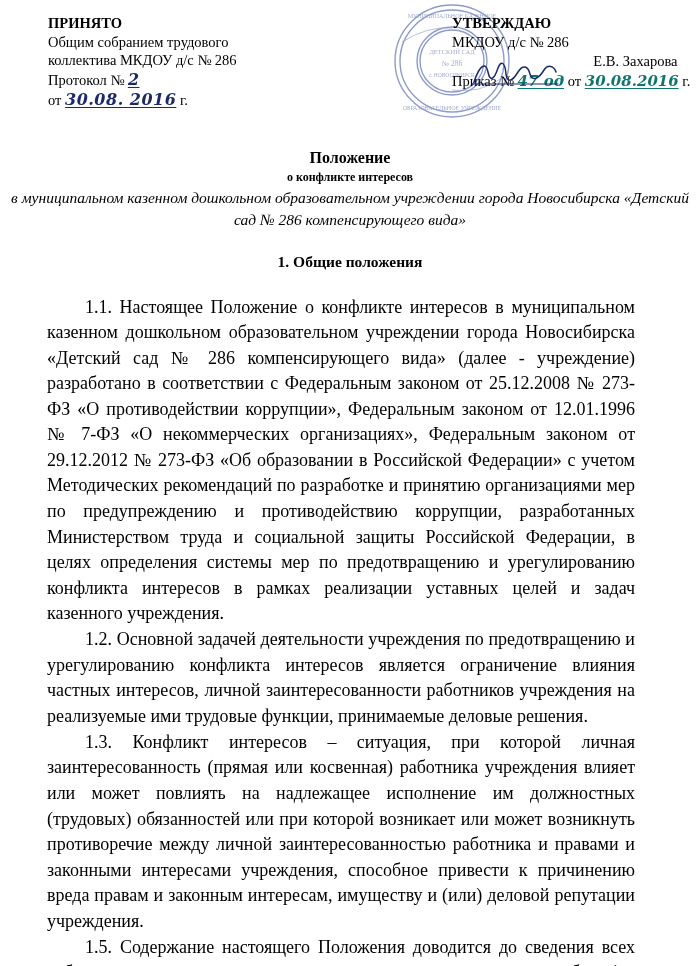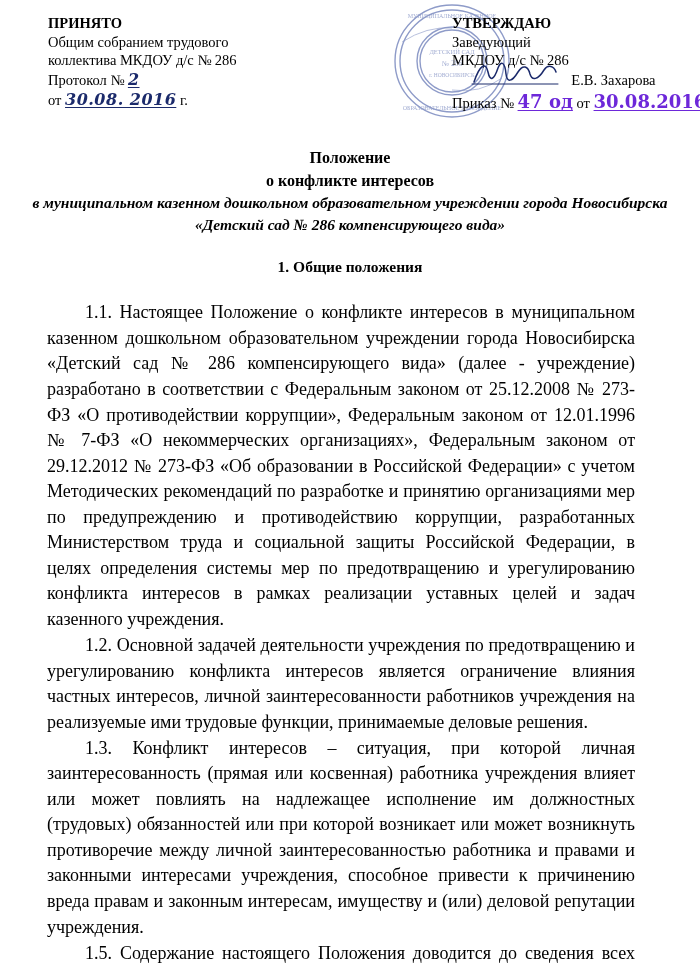--- a/index.html
+++ b/index.html
@@ -52,23 +52,24 @@
     font-style: italic;
     font-weight: bold;
     color: #1b2a6b;
     font-size: 16px;
     letter-spacing: 0.5px;
     text-decoration: underline;
     text-underline-offset: 2px;
   }
   .hand-sm {
     font-family: "DejaVu Serif", serif;
-    font-weight: bold;
-    color: #6d28d9;
-    font-size: 18px;
+    font-style: italic;
+    font-weight: bold;
+    color: #0f766e;
+    font-size: 15px;
     text-decoration: underline;
     text-underline-offset: 2px;
   }
   .line-row {
     white-space: nowrap;
   }
 
   
   .signature {
     position: absolute;
@@ -96,24 +97,24 @@
     text-align: center;
     font-size: 15.5px;
     line-height: 1.45;
   }
   .title-block .t1 {
     font-weight: bold;
     font-size: 16px;
   }
   .title-block .t2 {
     font-weight: bold;
-    font-size: 16px;
+    font-size: 12px;
   }
   .title-block .t3 {
-    font-weight: bold;
+    font-weight: normal;
     font-style: italic;
     font-size: 15.5px;
     padding: 0 2px;
     line-height: 1.42;
   }
   .section-head {
     text-align: center;
     font-weight: bold;
     font-size: 15.5px;
     margin-top: 22px;
@@ -170,25 +171,24 @@
         <text x="60" y="75" font-size="5.5" text-anchor="middle" font-family="'Liberation Serif',serif">г. НОВОСИБИРСК</text>
       </g>
       <g fill="none" stroke="#4a5fa8" stroke-width="0.8" opacity="0.8">
         <path d="M10 40 q25 -16 50 -14"></path>
         <path d="M60 88 q28 4 50 -12"></path>
       </g>
     </svg>
 
     <div class="appr-right">
       <div class="bold">УТВЕРЖДАЮ</div>
-      <div>Заведующий</div>
       <div>МКДОУ д/с № 286</div>
       <div class="line-row">
         <span class="hand" style="visibility:hidden">Иван</span>
-        <span style="margin-left:66px">Е.В. Захарова</span>
+        <span style="margin-left:88px">Е.В. Захарова</span>
       </div>
       <div class="line-row">
         <span>Приказ №</span>
         <span class="hand-sm">47 од</span>
         <span>от</span>
         <span class="hand-sm">30.08.2016</span>
         <span>г.</span>
       </div>
     </div>
 

